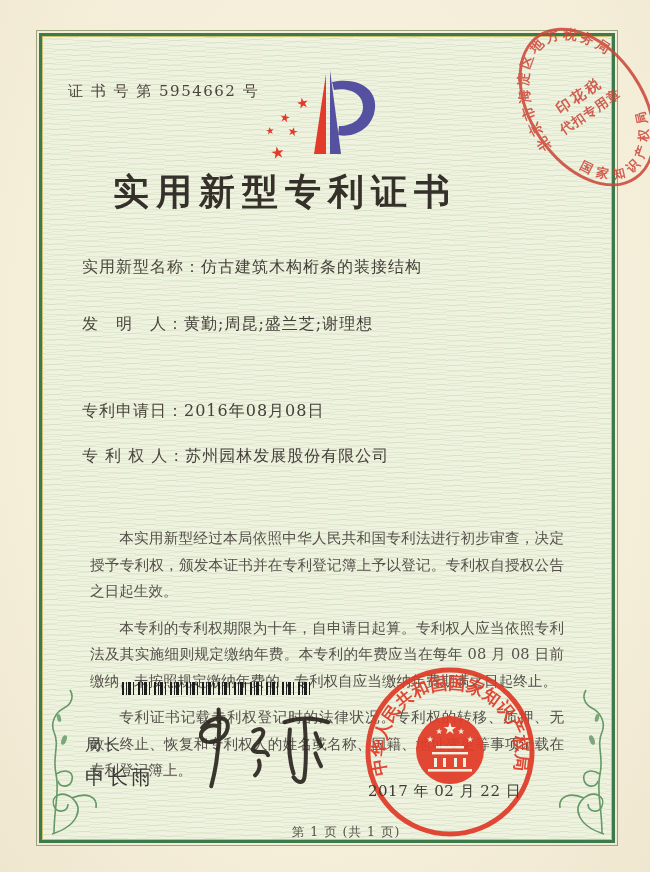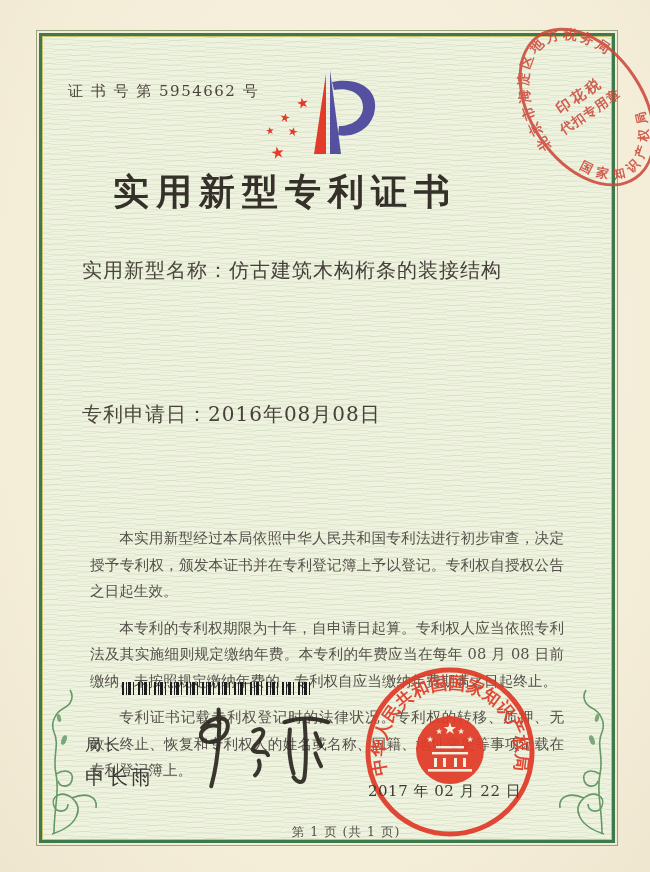--- a/index.html
+++ b/index.html
@@ -18,21 +18,21 @@
     background-image:
       repeating-linear-gradient(3deg, rgba(124,168,108,.13) 0 1px, rgba(124,168,108,0) 1px 5px),
       repeating-linear-gradient(-5deg, rgba(124,168,108,.10) 0 1px, rgba(124,168,108,0) 1px 6px);
   }
   .cert-no{position:absolute;left:68px;top:82px;font-size:15px;letter-spacing:1.5px;color:#4a443a;}
   .logo{position:absolute;left:250px;top:68px;width:155px;height:108px;}
   .title{
     position:absolute;left:36px;top:168px;width:498px;text-align:center;
     font-size:36px;font-weight:bold;letter-spacing:7px;color:#35302a;
   }
-  .field{position:absolute;left:82px;font-size:20px;color:#4b463c;letter-spacing:1px;white-space:nowrap;}
+  .field{position:absolute;left:82px;font-size:16px;color:#4b463c;letter-spacing:1px;white-space:nowrap;}
   .flabel{color:#4b463c;}
   .fvalue{color:#45403a;}
   .paras{
     position:absolute;left:80px;top:515px;width:494px;
     font-size:14.6px;line-height:1.82;color:#55514a;text-align:justify;
   }
   .paras p{margin:10px;text-indent:2em;}
   .barcode{
     position:absolute;left:122px;top:682px;width:188px;height:13px;
     background:
@@ -105,22 +105,28 @@
       <text x="38" y="68" font-size="12" transform="rotate(14 44 62)">★</text>
       <text x="20" y="90" font-size="16" transform="rotate(-10 28 82)">★</text>
     </g>
   </svg>
 
   <div class="title">实用新型专利证书</div>
 
   <div class="field" style="top:257px">
     <span class="flabel">实用新型名称：</span><span class="fvalue">仿古建筑木构桁条的装接结构</span>
   </div>
+  <div class="field" style="top:314px">
+    <span class="flabel">发　明　人：</span><span class="fvalue">黄勤;周昆;盛兰芝;谢理想</span>
+  </div>
   <div class="field" style="top:401px">
     <span class="flabel">专利申请日：</span><span class="fvalue">2016年08月08日</span>
+  </div>
+  <div class="field" style="top:446px">
+    <span class="flabel">专 利 权 人：</span><span class="fvalue">苏州园林发展股份有限公司</span>
   </div>
 
   <div class="paras">
     <p>本实用新型经过本局依照中华人民共和国专利法进行初步审查，决定授予专利权，颁发本证书并在专利登记簿上予以登记。专利权自授权公告之日起生效。</p>
     <p>本专利的专利权期限为十年，自申请日起算。专利权人应当依照专利法及其实施细则规定缴纳年费。本专利的年费应当在每年 08 月 08 日前缴纳。未按照规定缴纳年费的，专利权自应当缴纳年费期满之日起终止。</p>
     <p>专利证书记载专利权登记时的法律状况。专利权的转移、质押、无效、终止、恢复和专利权人的姓名或名称、国籍、地址变更等事项记载在专利登记簿上。</p>
   </div>
 
   <div class="barcode"></div>
 

